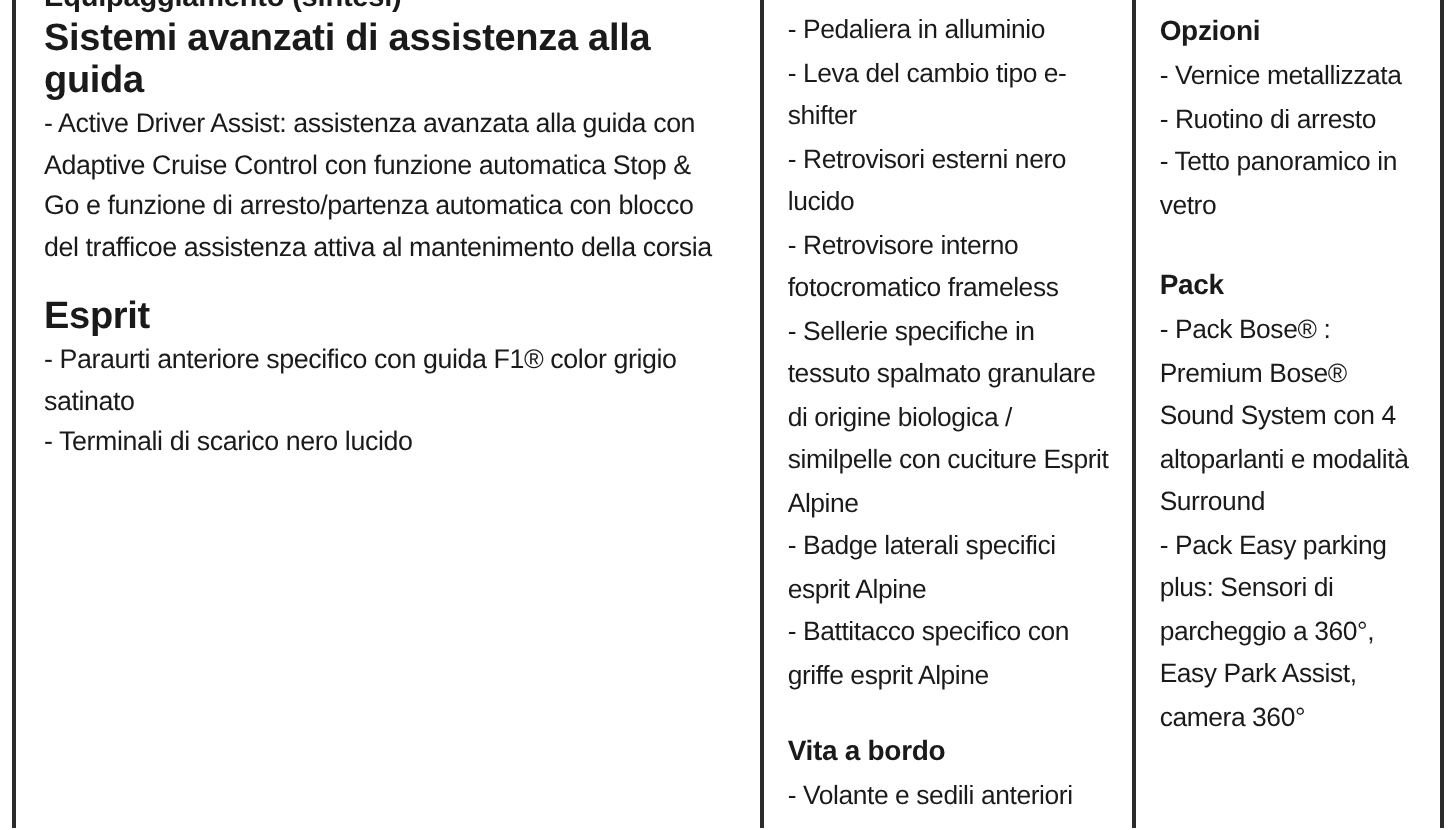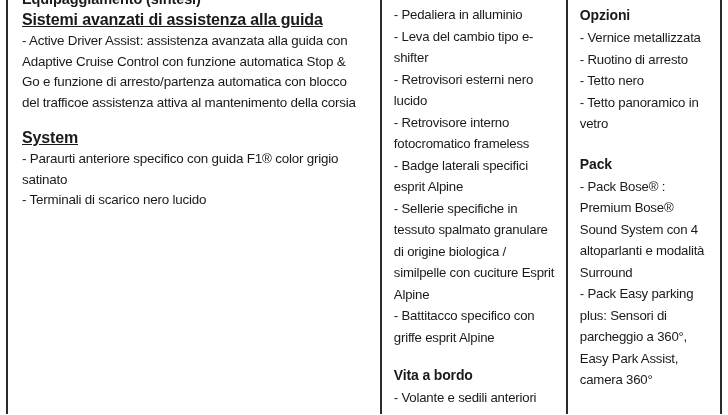--- a/index.html
+++ b/index.html
@@ -78,21 +78,21 @@
   }
 
   .item {
     font-size: 13.2px;
     line-height: 20px;
     margin: 0;
     letter-spacing: -0.2px;
     font-weight: 400;
   }
 
-  .col-1 .grp-title { font-size: 16px; line-height: 21px; text-decoration: underline; }
+  .col-1 .grp-title { font-size: 19px; line-height: 21px; }
   .col-1 .item { font-size: 13.4px; line-height: 20.5px; }
 
   .col-2 .item, .col-3 .item { font-size: 13.2px; line-height: 21.5px; }
   .col-2 .grp-title, .col-3 .grp-title { font-size: 14px; line-height: 22px; }
 
   .col-2 .inner { padding-top: 26px; }
   .col-3 .inner { padding-top: 26px; }
   .col-1 .inner { padding-top: 8px; }
 
   .col-2 .grp + .grp { margin-top: 16px; }
@@ -106,54 +106,53 @@
   <div class="col col-1">
     <div class="inner">
       <div class="cut-head">Equipaggiamento (sintesi)</div>
 
       <div class="grp">
         <div class="grp-title">Sistemi avanzati di assistenza alla guida</div>
         <p class="item">- Active Driver Assist: assistenza avanzata alla guida con Adaptive Cruise Control con funzione automatica Stop &amp; Go e funzione di arresto/partenza automatica con blocco del trafficoe assistenza attiva al mantenimento della corsia</p>
       </div>
 
       <div class="grp">
-        <div class="grp-title">System</div>
+        <div class="grp-title">Esprit</div>
         <p class="item">- Paraurti anteriore specifico con guida F1® color grigio satinato</p>
         <p class="item">- Terminali di scarico nero lucido</p>
       </div>
     </div>
   </div>
 
   <div class="col col-2">
     <div class="inner">
       <div class="grp">
         <p class="item">- Pedaliera in alluminio</p>
         <p class="item">- Leva del cambio tipo e-shifter</p>
         <p class="item">- Retrovisori esterni nero lucido</p>
         <p class="item">- Retrovisore interno fotocromatico frameless</p>
+        <p class="item">- Sellerie specifiche in tessuto spalmato granulare di origine biologica / similpelle con cuciture Esprit Alpine</p>
         <p class="item">- Badge laterali specifici esprit Alpine</p>
-        <p class="item">- Sellerie specifiche in tessuto spalmato granulare di origine biologica / similpelle con cuciture Esprit Alpine</p>
         <p class="item">- Battitacco specifico con griffe esprit Alpine</p>
       </div>
 
       <div class="grp">
         <div class="grp-title">Vita a bordo</div>
         <p class="item">- Volante e sedili anteriori riscaldati</p>
 
       </div>
     </div>
   </div>
 
   <div class="col col-3">
     <div class="inner">
       <div class="grp">
         <div class="grp-title">Opzioni</div>
         <p class="item">- Vernice metallizzata</p>
         <p class="item">- Ruotino di arresto</p>
-        <p class="item">- Tetto nero</p>
         <p class="item">- Tetto panoramico in vetro</p>
       </div>
 
       <div class="grp">
         <div class="grp-title">Pack</div>
         <p class="item">- Pack Bose® : Premium Bose® Sound System con 4 altoparlanti e modalità Surround</p>
         <p class="item">- Pack Easy parking plus: Sensori di parcheggio a 360°, Easy Park Assist, camera 360°</p>
       </div>
     </div>
   </div>

